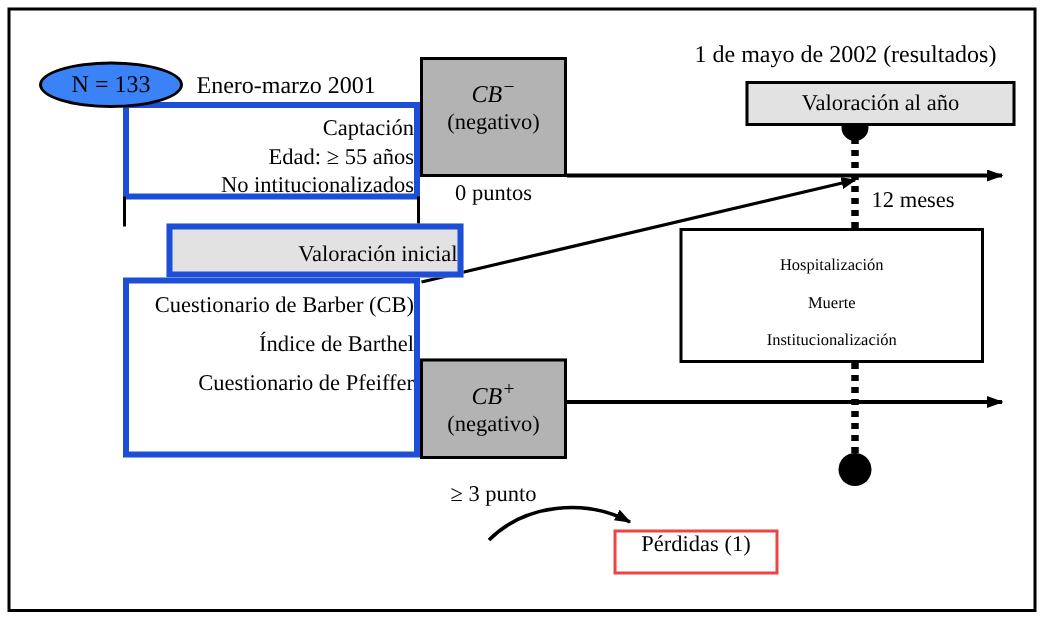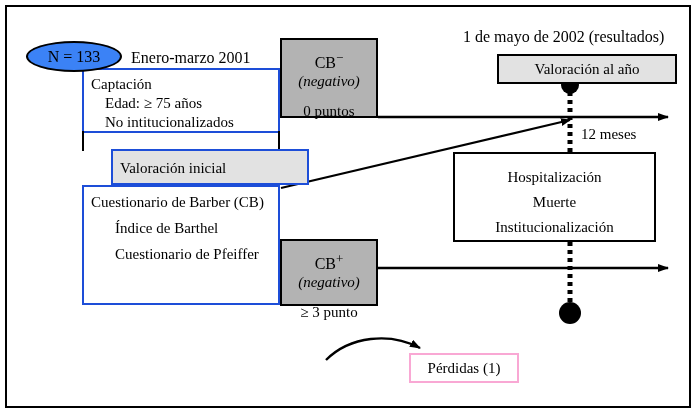--- a/index.html
+++ b/index.html
@@ -57,24 +57,25 @@
   }
   #date-enrolment { left: 131px; top: 49px; }
   #date-results   { left: 463px; top: 28px; }
   #label-12meses  { left: 581px; top: 126px; font-size: 15px; }
 
   
   .left-box {
     position: absolute;
     left: 82px;
     width: 198px;
-    border: 2px solid #1d4ed8;
-    box-sizing: border-box;
-    background: #ffffff;
-    font-size: 15px;
+    border: 4px solid #1d4ed8;
+    box-sizing: border-box;
+    background: #ffffff;
+    font-size: 15px;
+    text-align: right;
   }
   #box-captacion {
     top: 68px;
     height: 65px;
     padding: 5px 0 0 7px;
   }
   #box-valoracion-inicial {
     top: 149px;
     height: 36px;
     background: #e2e2e2;
@@ -113,24 +114,24 @@
     left: 280px;
     width: 98px;
     background: #b3b3b3;
     border: 2px solid #000;
     box-sizing: border-box;
     text-align: center;
     font-size: 15px;
   }
   #cb-neg-box { top: 38px; height: 80px; padding-top: 8px; }
   #cb-pos-box { top: 239px; height: 67px; padding-top: 8px; }
-  .cb-symbol { font-size: 16px; line-height: 19px; }
+  .cb-symbol { font-size: 16px; line-height: 19px; font-style: italic; }
   .cb-symbol sup { font-size: 13px; }
-  .cb-sub { line-height: 19px; font-style: italic; }
-  .cb-score { margin-top: 11px; line-height: 18px; }
+  .cb-sub { line-height: 19px; }
+  .cb-score { margin-top: 28px; line-height: 18px; }
 
   
   #box-valoracion-anno {
     position: absolute;
     left: 497px;
     top: 54px;
     width: 180px;
     height: 30px;
     background: #e2e2e2;
     border: 2px solid #000;
@@ -144,38 +145,37 @@
   #box-outcomes {
     position: absolute;
     left: 453px;
     top: 152px;
     width: 203px;
     height: 90px;
     background: #ffffff;
     border: 2px solid #000;
     box-sizing: border-box;
     text-align: center;
-    font-size: 15px;
+    font-size: 11px;
     padding-top: 11px;
     z-index: 4;
   }
   #box-outcomes .out-row { line-height: 25px; }
 
   
   #box-perdidas {
     position: absolute;
     left: 409px;
     top: 353px;
     width: 110px;
     height: 30px;
     background: #ffffff;
-    border: 2px solid #f9a8d4;
+    border: 2px solid #ef4444;
     box-sizing: border-box;
     display: flex;
-    align-items: center;
     justify-content: center;
     font-size: 15px;
     z-index: 4;
   }
 </style>
 </head>
 <body>
 
 <div id="canvas">
 
@@ -214,21 +214,21 @@
   <div id="n-ellipse">
     <span>N = 133</span>
   </div>
 
   <div class="date-label" id="date-enrolment">Enero-marzo 2001</div>
   <div class="date-label" id="date-results">1 de mayo de 2002 (resultados)</div>
   <div class="date-label" id="label-12meses">12 meses</div>
 
   <div class="left-box" id="box-captacion">
     <div class="line-row">Captación</div>
-    <div class="line-row indent">Edad: ≥ 75 años</div>
+    <div class="line-row indent">Edad: ≥ 55 años</div>
     <div class="line-row indent">No intitucionalizados</div>
   </div>
   <div id="left-connector-1"></div>
   <div id="left-connector-2"></div>
 
   <div class="left-box" id="box-valoracion-inicial">
     <div class="line-row">Valoración inicial</div>
   </div>
 
   <div class="left-box" id="box-tests">

